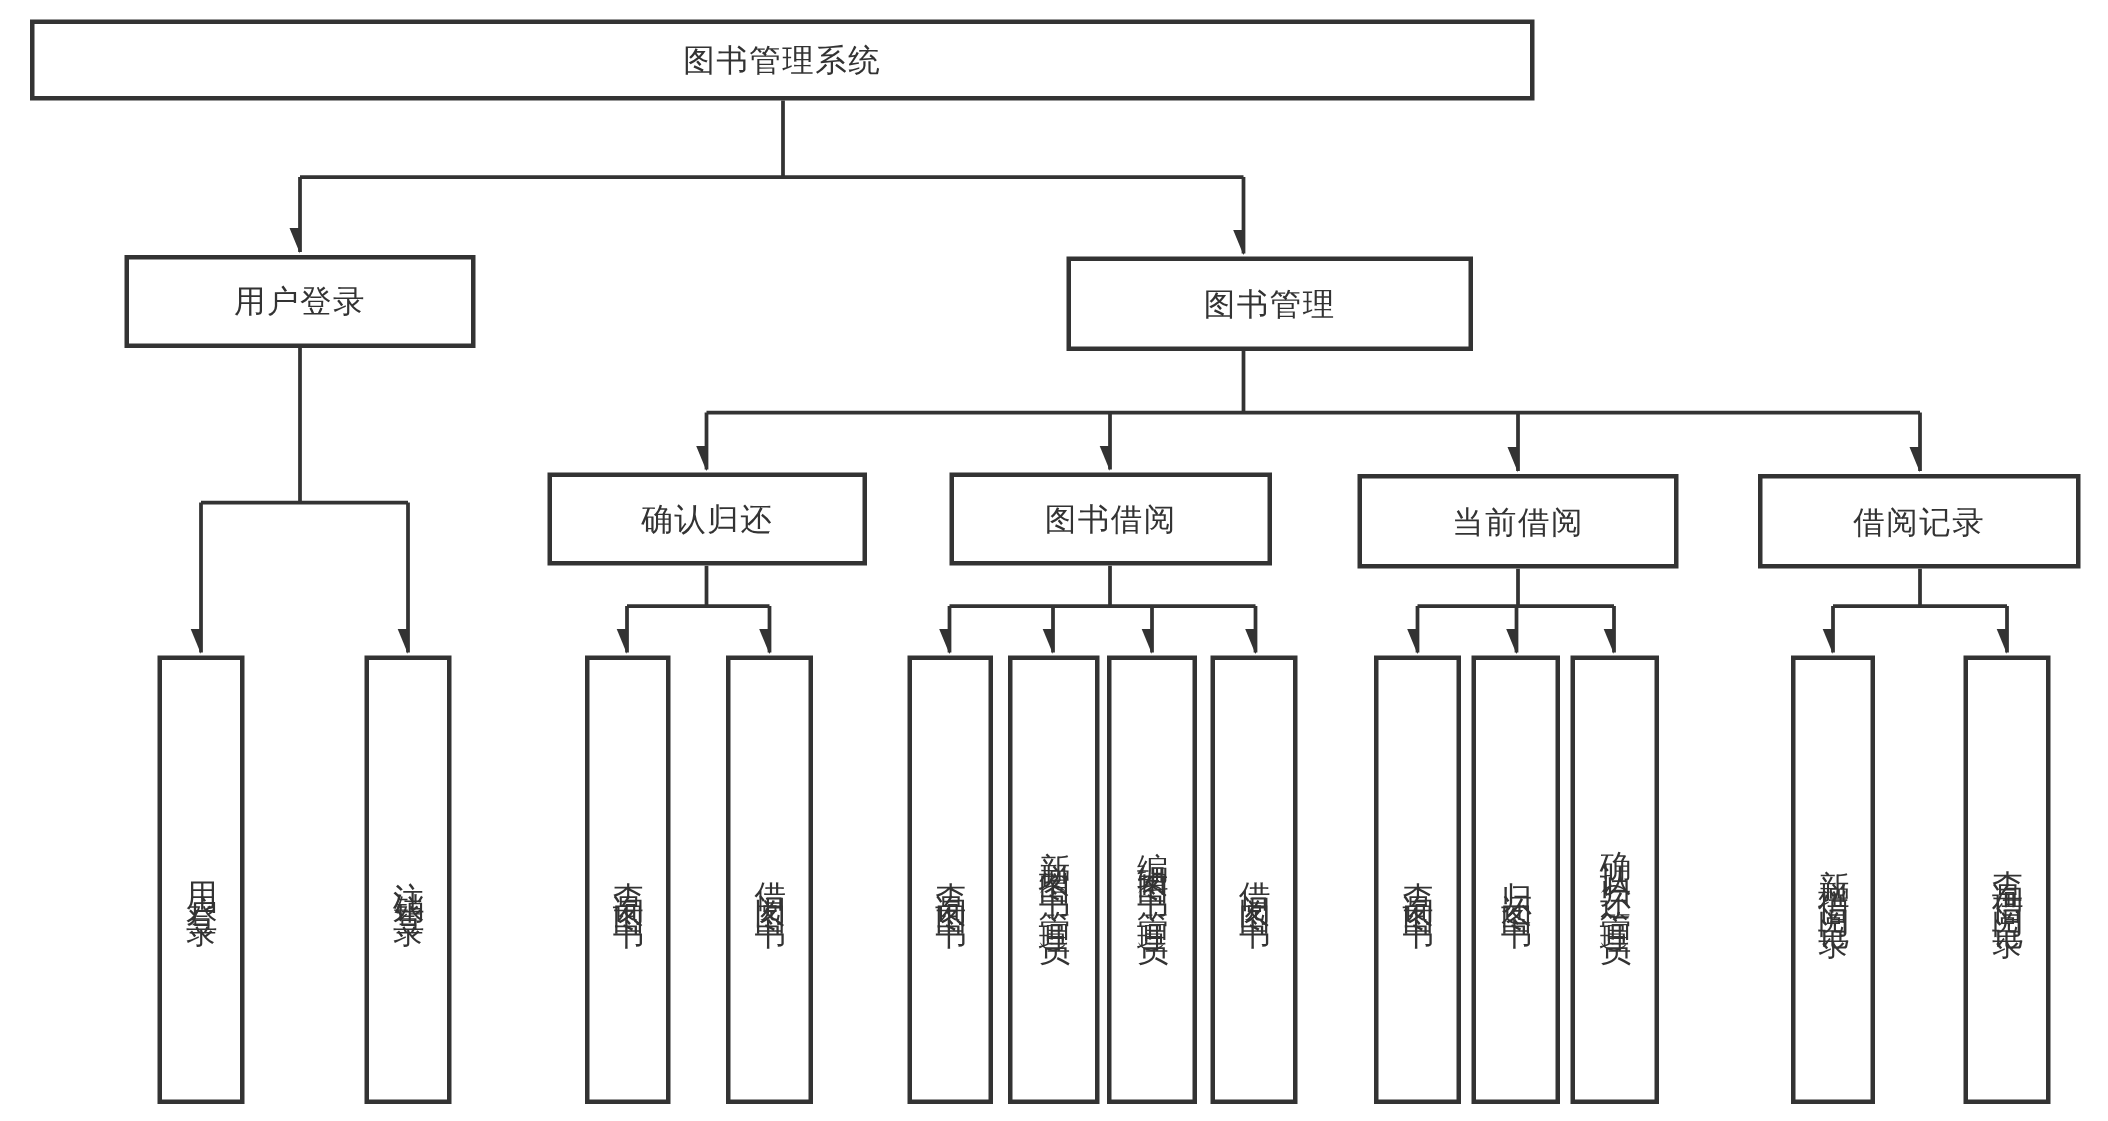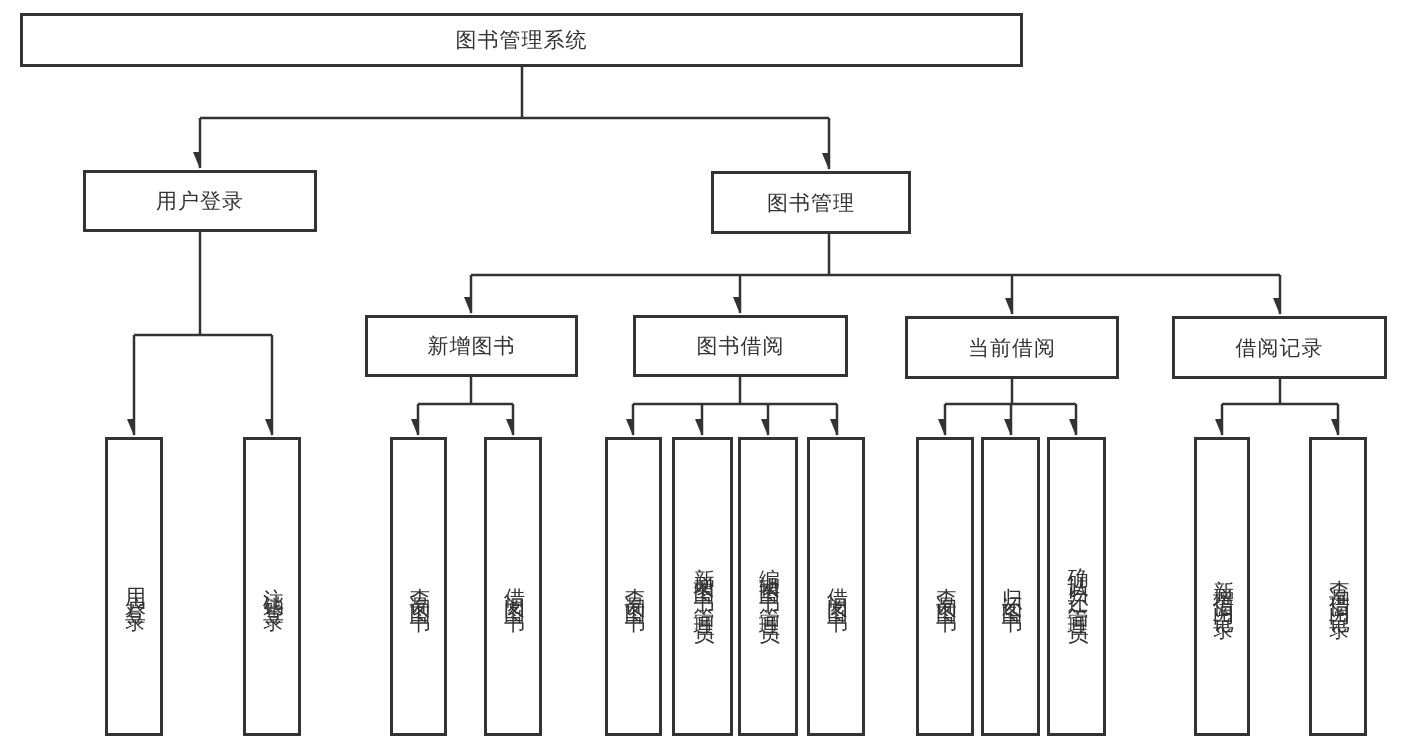--- a/index.html
+++ b/index.html
@@ -1,20 +1,20 @@
 <!DOCTYPE html>
 <html><head>
 <meta charset="utf-8">
 <style>
   html,body{margin:0;padding:0;background:#ffffff;}
   #stage{
     position:relative;
     width:1405px;height:747px;
     background:#ffffff;
-    font-family:Liberation Mono, monospace;
+    font-family:Liberation Sans, sans-serif;
     overflow:hidden;
   }
   #wires{position:absolute;left:0;top:0;width:1405px;height:747px;}
   .box{
     position:absolute;
     background:#ffffff;
     border:3px solid #333333;
     box-sizing:border-box;
     display:flex;
     align-items:center;
@@ -95,26 +95,26 @@
     </g>
   </svg>
 
   <div class="box hbox" style="left:20px;top:13px;width:1003px;height:54px;">
     <span>图书管理系统</span>
   </div>
 
   <div class="box hbox" style="left:83px;top:170px;width:234px;height:62px;">
     <span>用户登录</span>
   </div>
-  <div class="box hbox" style="left:711px;top:171px;width:200px;height:63px;">
+  <div class="box hbox" style="left:711px;top:171px;width:271px;height:63px;">
     <span>图书管理</span>
   </div>
 
   <div class="box hbox" style="left:365px;top:315px;width:213px;height:62px;">
-    <span>新增图书</span>
+    <span>确认归还</span>
   </div>
   <div class="box hbox" style="left:633px;top:315px;width:215px;height:62px;">
     <span>图书借阅</span>
   </div>
   <div class="box hbox" style="left:905px;top:316px;width:214px;height:63px;">
     <span>当前借阅</span>
   </div>
   <div class="box hbox" style="left:1172px;top:316px;width:215px;height:63px;">
     <span>借阅记录</span>
   </div>

